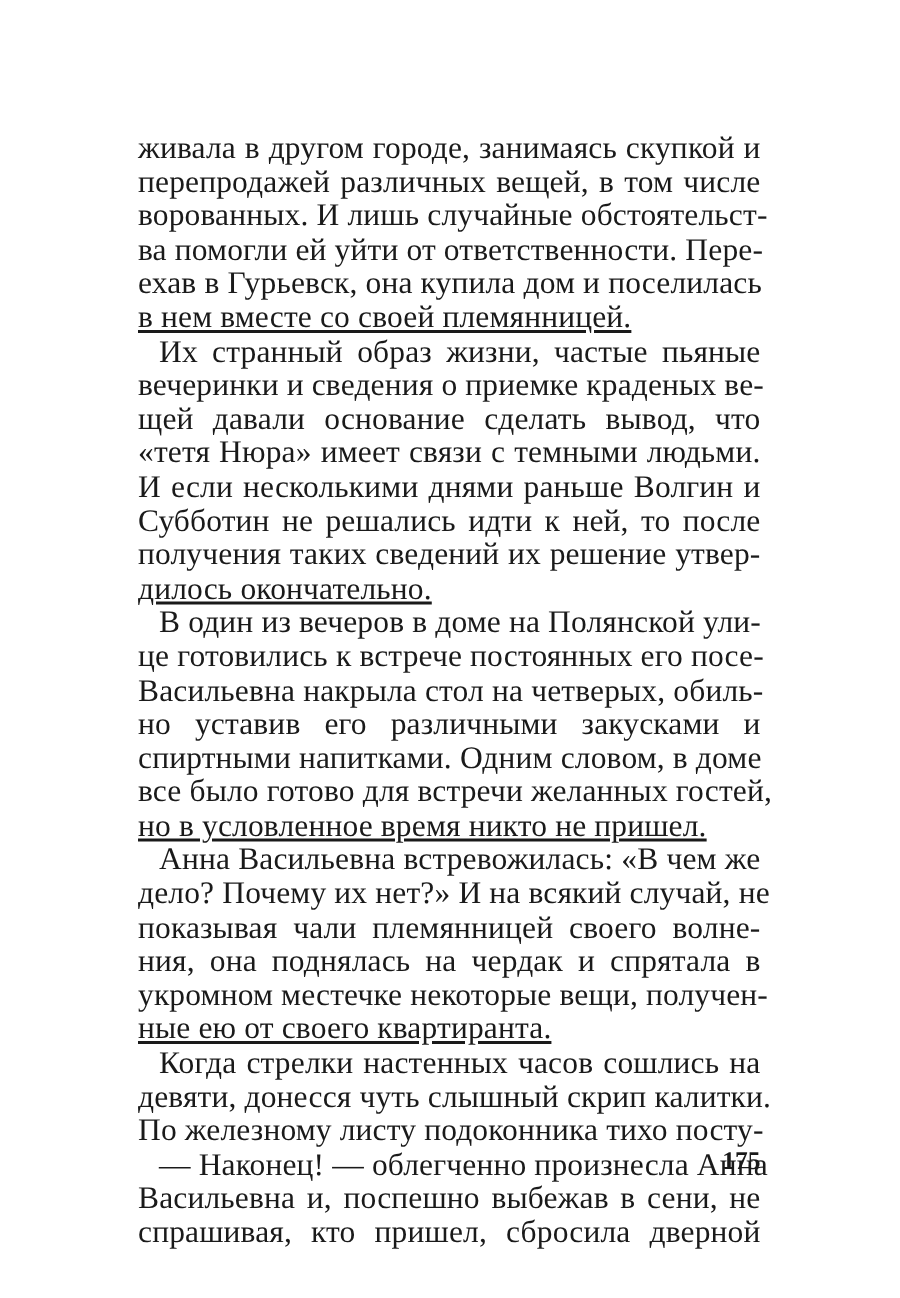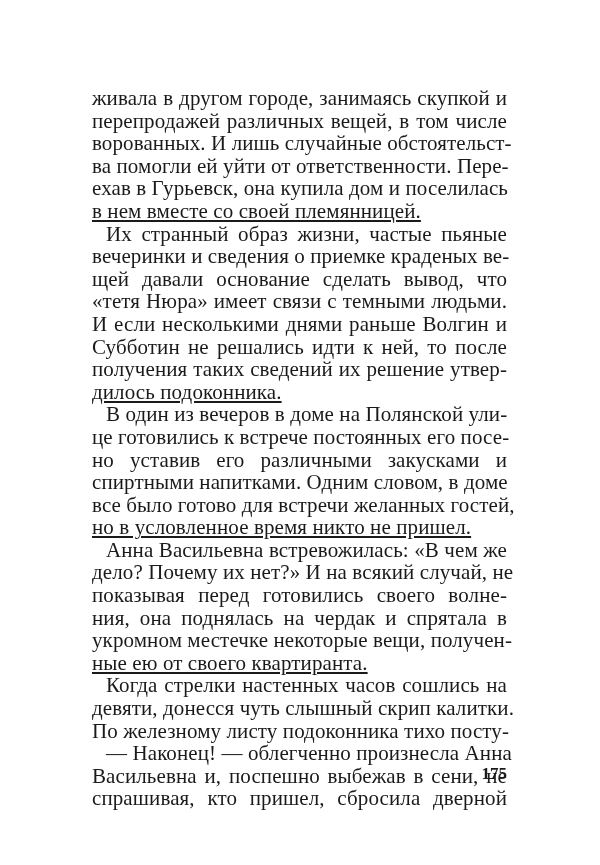--- a/index.html
+++ b/index.html
@@ -32,30 +32,31 @@
     <div class="line">ва помогли ей уйти от ответственности. Пере-</div>
     <div class="line">ехав в Гурьевск, она купила дом и поселилась</div>
     <div class="line last">в нем вместе со своей племянницей.</div>
     <div class="line indent">Их странный образ жизни, частые пьяные</div>
     <div class="line">вечеринки и сведения о приемке краденых ве-</div>
     <div class="line">щей давали основание сделать вывод, что</div>
     <div class="line">«тетя Нюра» имеет связи с темными людьми.</div>
     <div class="line">И если несколькими днями раньше Волгин и</div>
     <div class="line">Субботин не решались идти к ней, то после</div>
     <div class="line">получения таких сведений их решение утвер-</div>
-    <div class="line last">дилось подоконника.</div>
+    <div class="line last">дилось окончательно.</div>
     <div class="line indent">В один из вечеров в доме на Полянской ули-</div>
     <div class="line">це готовились к встрече постоянных его посе-</div>
+    <div class="line">Васильевна накрыла стол на четверых, обиль-</div>
     <div class="line">но уставив его различными закусками и</div>
     <div class="line">спиртными напитками. Одним словом, в доме</div>
     <div class="line">все было готово для встречи желанных гостей,</div>
     <div class="line last">но в условленное время никто не пришел.</div>
     <div class="line indent">Анна Васильевна встревожилась: «В чем же</div>
     <div class="line">дело? Почему их нет?» И на всякий случай, не</div>
-    <div class="line">показывая перед готовились своего волне-</div>
+    <div class="line">показывая чали племянницей своего волне-</div>
     <div class="line">ния, она поднялась на чердак и спрятала в</div>
     <div class="line">укромном местечке некоторые вещи, получен-</div>
     <div class="line last">ные ею от своего квартиранта.</div>
     <div class="line indent">Когда стрелки настенных часов сошлись на</div>
     <div class="line">девяти, донесся чуть слышный скрип калитки.</div>
     <div class="line">По железному листу подоконника тихо посту-</div>
     <div class="line indent">— Наконец! — облегченно произнесла Анна</div>
     <div class="line">Васильевна и, поспешно выбежав в сени, не</div>
     <div class="line">спрашивая, кто пришел, сбросила дверной</div>
   </div>

